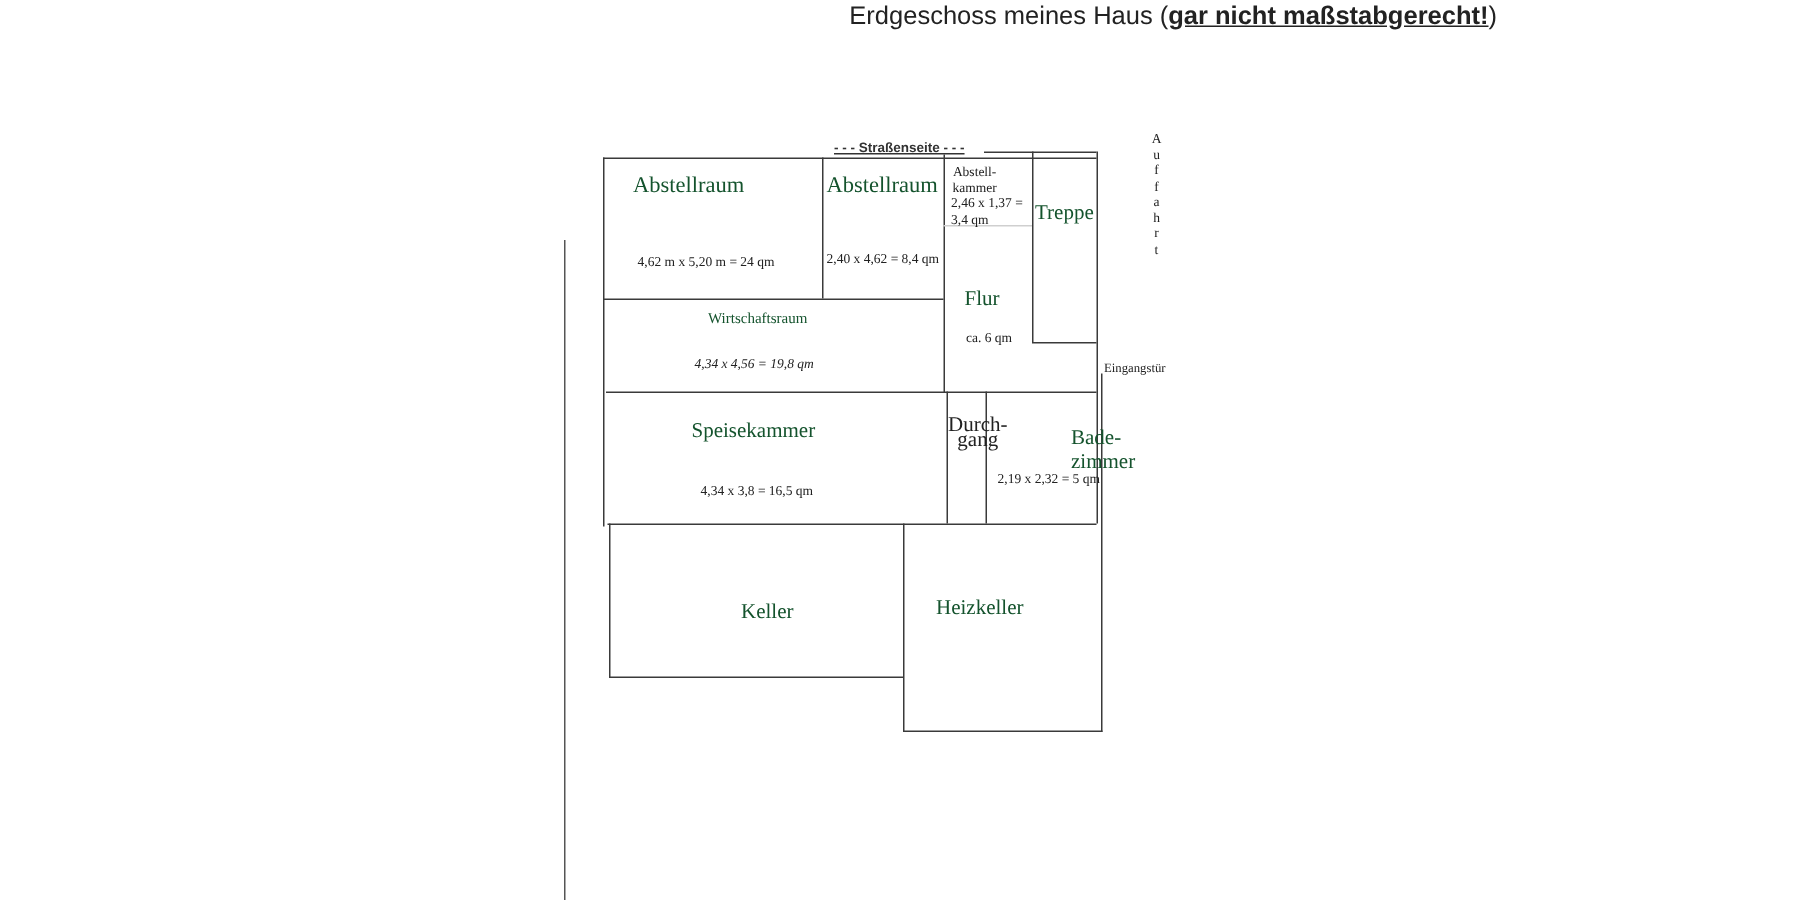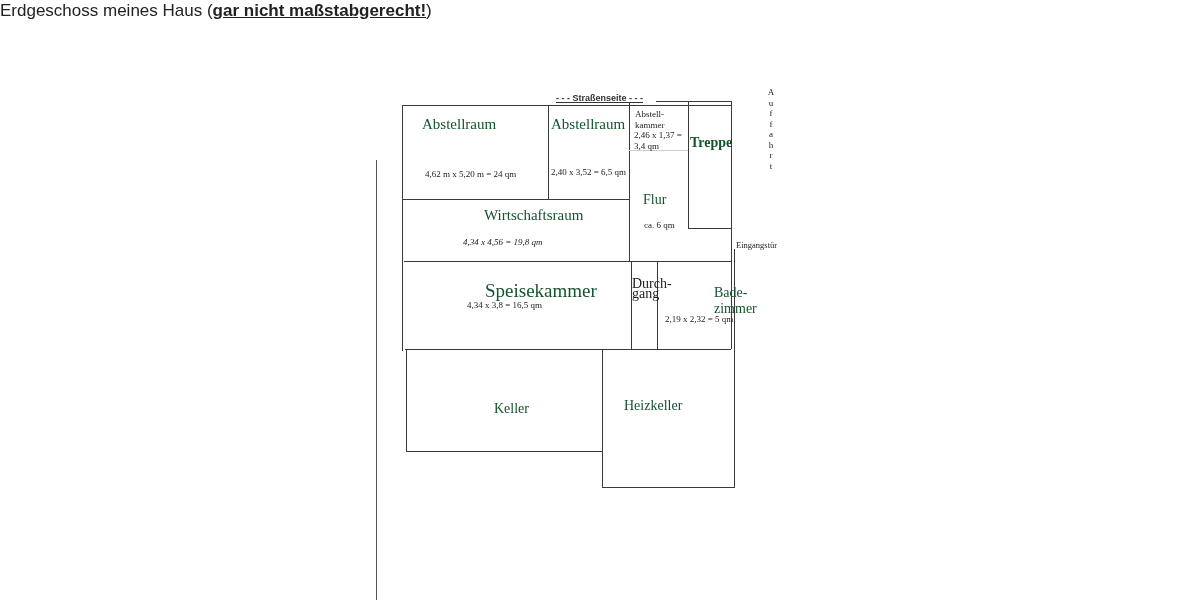--- a/index.html
+++ b/index.html
@@ -1,29 +1,29 @@
 <!DOCTYPE html>
 <html><head>
   <meta charset="utf-8">
   <style>
     html, body { margin: 0; padding: 0; background: #ffffff; }
     body { width: 1200px; height: 600px; position: relative; overflow: hidden; color: #111; }
     .title {
-      position: absolute; left: 0; top: 0; width: 998px; text-align: left;
+      position: absolute; left: 0; top: 0; width: 998px; text-align: right;
       font-family: "Liberation Sans", sans-serif; font-size: 17px; color: #222;
       line-height: 22px;
     }
     .title .emph { font-weight: bold; text-decoration: underline; }
     .abs { position: absolute; }
     .line { position: absolute; background: #3a3a3a; }
     .h { height: 1px; }
     .v { width: 1px; }
     .room-name { font-family: "Liberation Serif", serif; font-size: 15px; color: #14532d; white-space: nowrap; }
     .dim { font-family: "Liberation Serif", serif; font-size: 9px; color: #222; white-space: nowrap; }
-    .small { font-family: "Liberation Serif", serif; font-size: 9px; color: #222; line-height: 11px; }
+    .small { font-family: "Liberation Serif", serif; font-size: 9px; color: #222; line-height: 11px; text-align: center; }
     .street {
       font-family: "Liberation Sans", sans-serif; font-size: 9px; color: #333; font-weight: bold;
     }
     .street .u { text-decoration: underline; }
     .vertical-text {
       font-family: "Liberation Serif", serif; font-size: 9px; color: #222;
       line-height: 10.5px; text-align: center; width: 10px;
     }
     .margin-line { position: absolute; left: 376px; top: 160px; width: 1px; height: 440px; background: #555; }
   </style>
@@ -72,49 +72,49 @@
   <div class="line v" style="left:734px; top:249px; height:239px;"></div>
   <div class="line h" style="left:602px; top:487px; width:133px;"></div>
 
   <div>
     <div class="abs room-name" style="left:422px; top:116px;">Abstellraum</div>
     <div class="abs dim" style="left:425px; top:169px;">4,62 m x 5,20 m = 24 qm</div>
   </div>
 
   <div>
     <div class="abs room-name" style="left:551px; top:116px;">Abstellraum</div>
-    <div class="abs dim" style="left:551px; top:167px;">2,40 x 3,52 = 6,5 qm</div>
+    <div class="abs dim" style="left:551px; top:167px;">2,40 x 4,62 = 8,4 qm</div>
   </div>
 
   <div>
     <div class="abs small" style="left:635px; top:109px;">
       <div>Abstell-</div>
       <div>kammer</div>
     </div>
     <div class="abs small" style="left:634px; top:130px; text-align:left; width:52px;">
       <div>2,46 x 1,37 =</div>
       <div>3,4 qm</div>
     </div>
   </div>
 
-  <div class="abs room-name" style="left:690px; top:135px; font-size:14px;font-weight:bold;">Treppe</div>
+  <div class="abs room-name" style="left:690px; top:135px; font-size:14px;">Treppe</div>
 
   <div>
     <div class="abs room-name" style="left:643px; top:192px; font-size:14px;">Flur</div>
     <div class="abs dim" style="left:644px; top:220px;">ca. 6 qm</div>
   </div>
 
   <div>
-    <div class="abs room-name" style="left:484px; top:207px; font-size:15px;">Wirtschaftsraum</div>
+    <div class="abs room-name" style="left:472px; top:207px; font-size:10px;">Wirtschaftsraum</div>
     <div class="abs dim" style="left:463px; top:237px;font-style:italic;">4,34 x 4,56 = 19,8 qm</div>
   </div>
 
   <div>
-    <div class="abs room-name" style="left:485px; top:280px; font-size:19px;">Speisekammer</div>
-    <div class="abs dim" style="left:467px; top:300px;text-align:right;">4,34 x 3,8 = 16,5 qm</div>
+    <div class="abs room-name" style="left:461px; top:280px; font-size:14px;">Speisekammer</div>
+    <div class="abs dim" style="left:467px; top:322px;text-align:right;">4,34 x 3,8 = 16,5 qm</div>
   </div>
 
   <div class="abs small" style="left:632px; top:279px; font-size:14px; line-height:10px;">
     <div>Durch-</div>
     <div>gang</div>
   </div>
 
   <div>
     <div class="abs room-name" style="left:714px; top:275px; font-size:14px; line-height:16px;margin-top:10px;">
       <div>Bade-</div>

